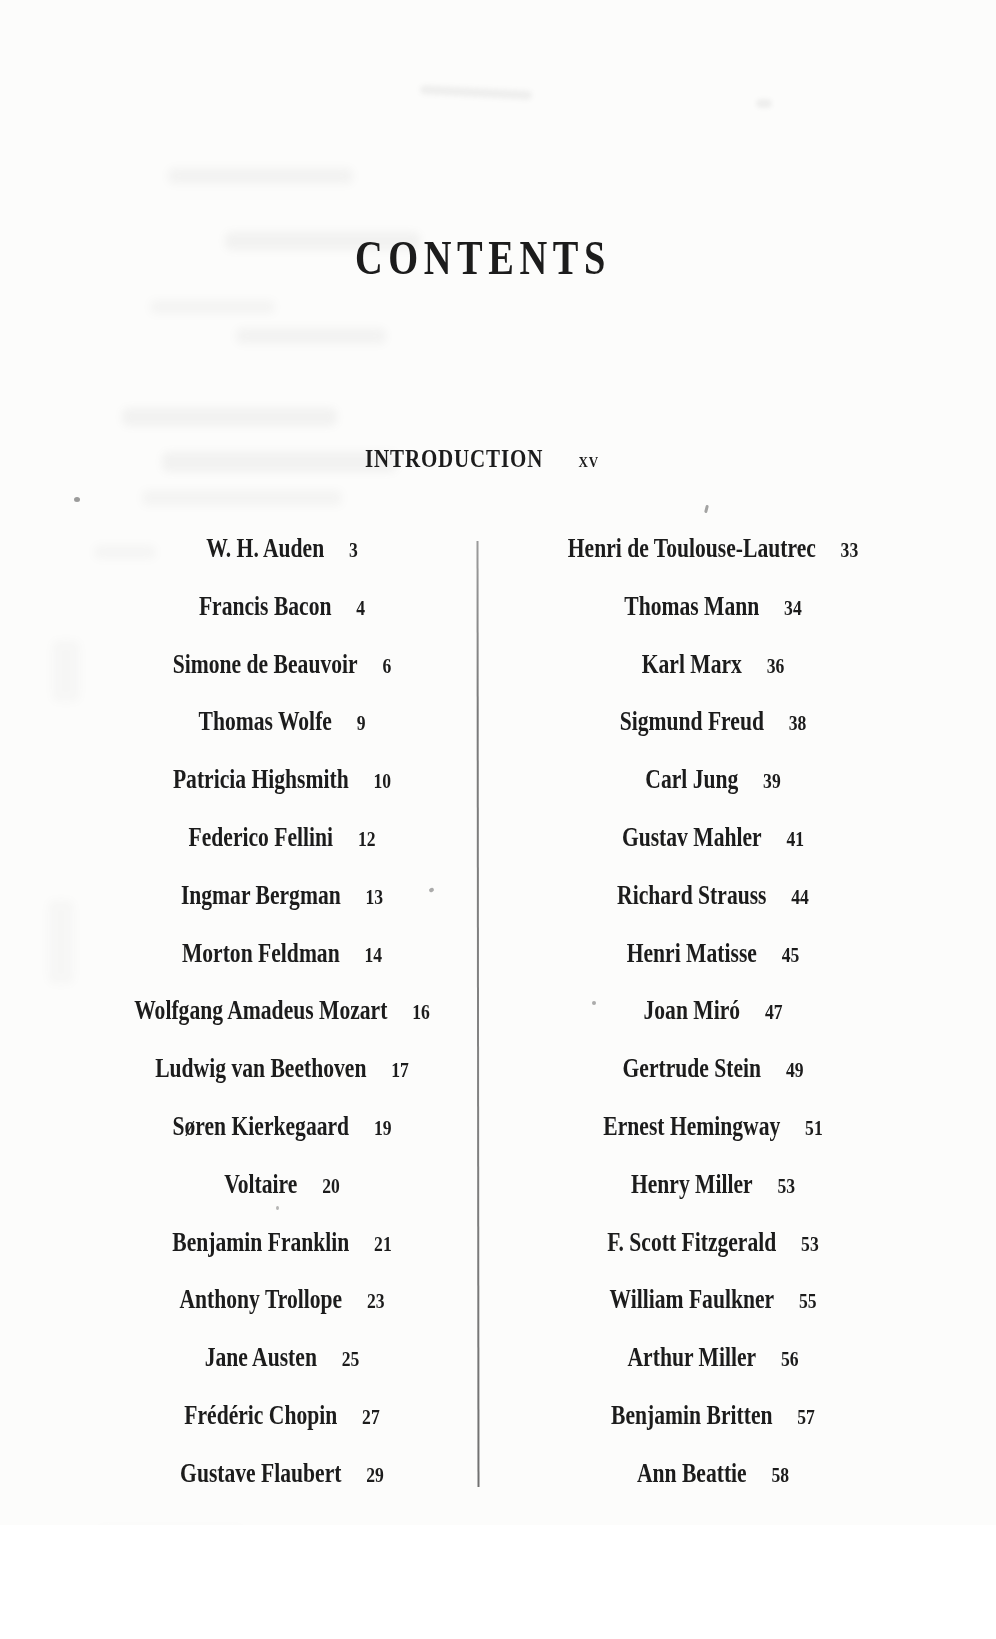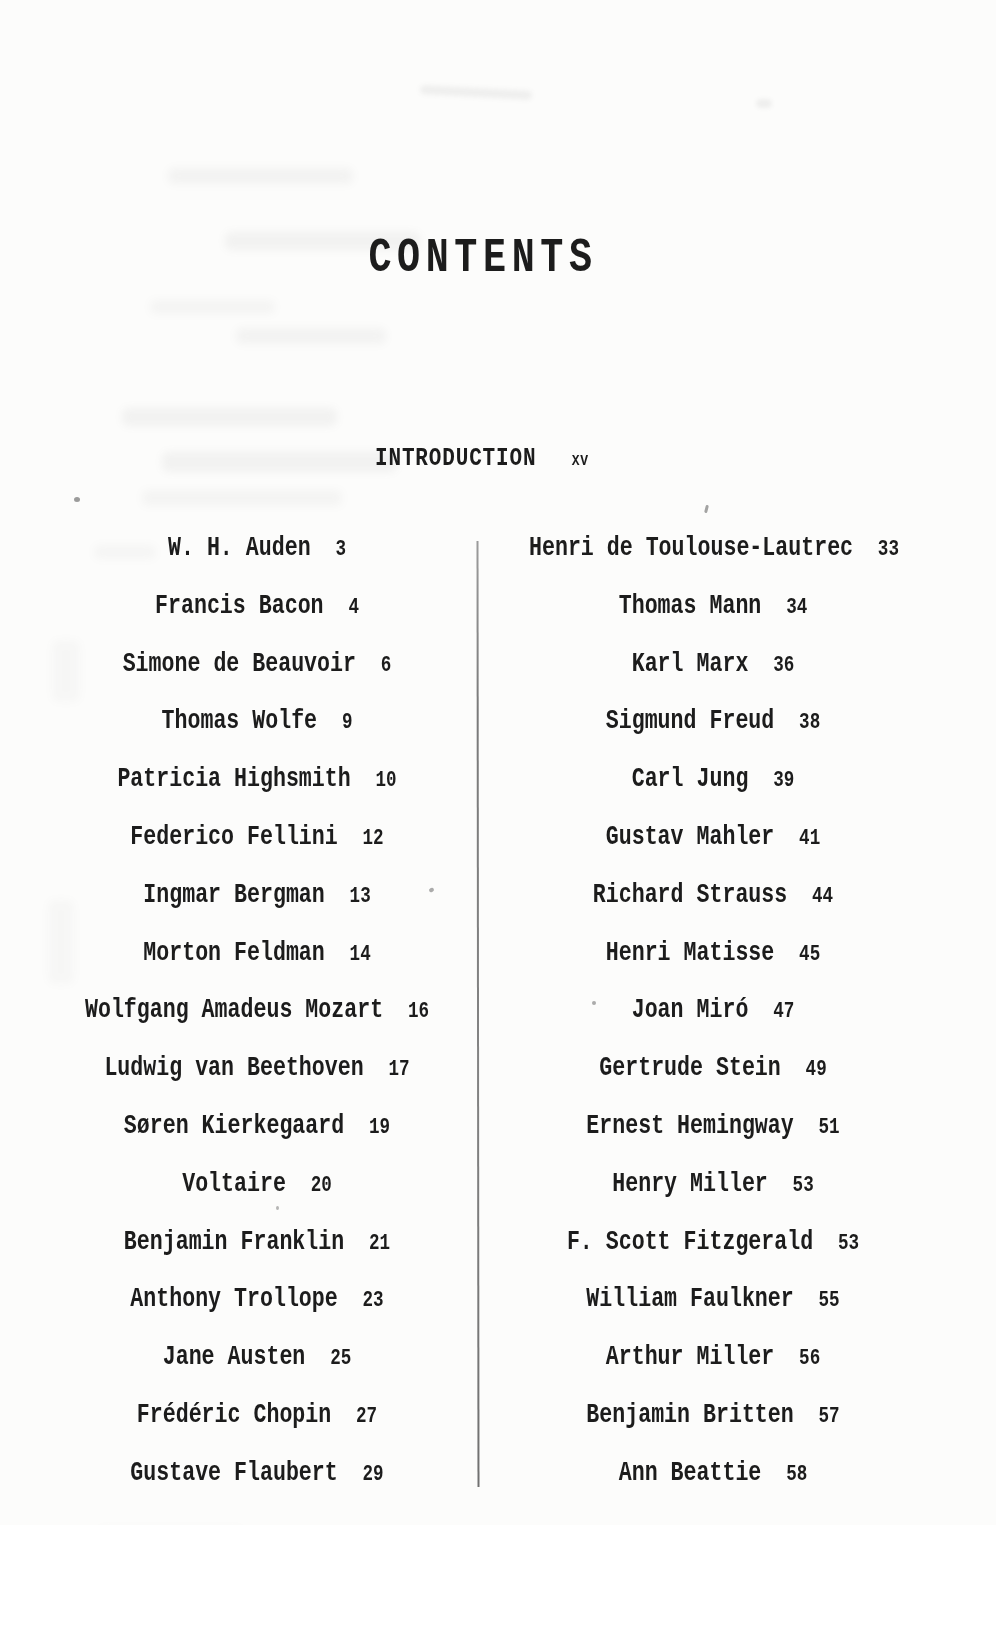--- a/index.html
+++ b/index.html
@@ -5,21 +5,21 @@
   html, body {
     margin: 0;
     padding: 0;
     background: #ffffff;
   }
   .page {
     position: relative;
     width: 996px;
     height: 1525px;
     background: var(--paper, #fcfcfb);
-    font-family: Liberation Mono, monospace;
+    font-family: Liberation Serif, serif;
     color: var(--ink, #1c1c1c);
     overflow: hidden;
   }
 
   
   .title {
     position: absolute;
     top: 234px;
     left: 0;
     width: 966px;
@@ -70,21 +70,21 @@
     transform: rotate(-0.06deg);
     opacity: 0.85;
   }
 
   
   .col {
     position: absolute;
     top: 520px;
     width: 460px;
   }
-  .col-left  { left: 27px;  }
+  .col-left  { left: 52px;  }
   .col-right { left: 483px; }
   .row {
     height: 57.8px;
     line-height: 57.8px;
     text-align: center;
     white-space: nowrap;
     transform: scaleX(0.80);
     transform-origin: 50% 50%;
   }
   .name {

